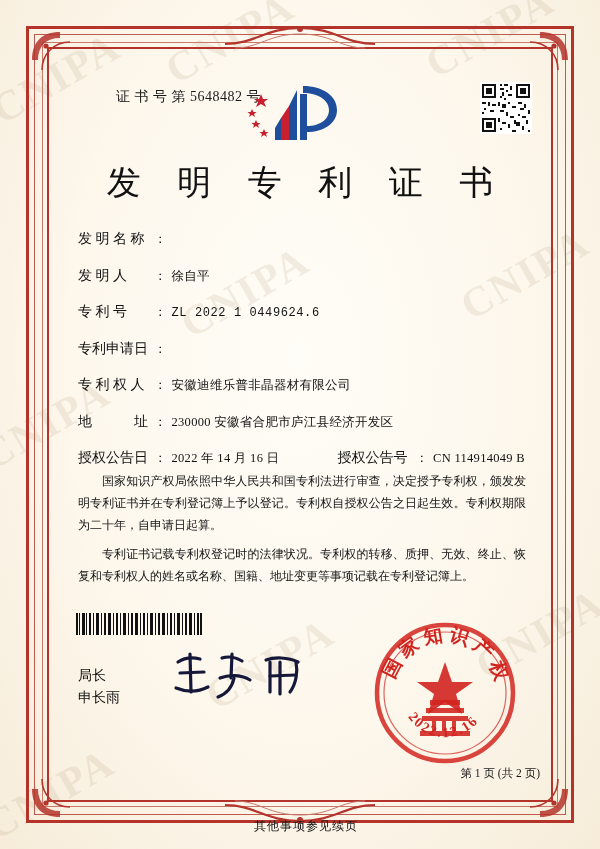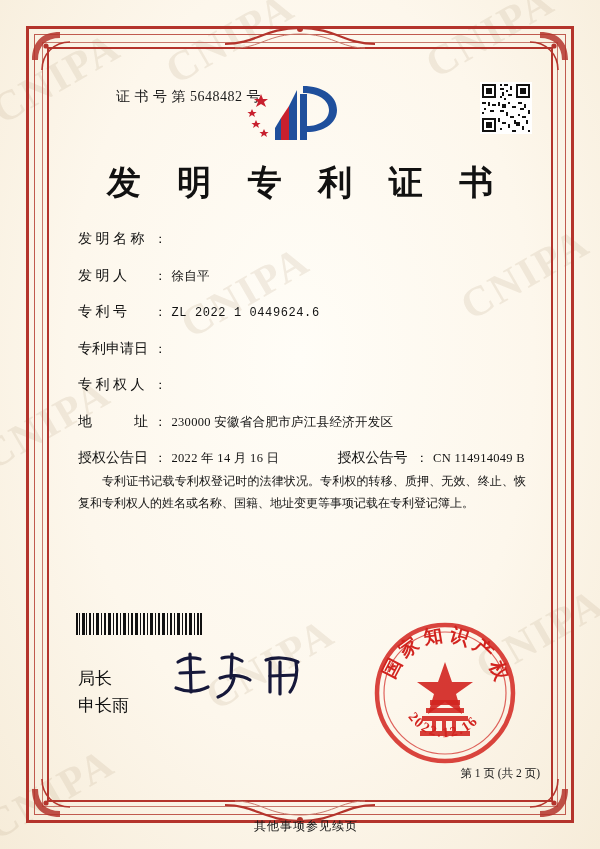--- a/index.html
+++ b/index.html
@@ -102,21 +102,21 @@
     height: 62px;
   }
 
   .title {
     position: absolute;
     left: 0;
     right: 0;
     top: 100px;
     text-align: center;
     font-size: 34px;
-    font-weight: bold;
+    font-weight: normal;
     letter-spacing: 14px;
     color: #111;
     text-indent: 14px;
     font-family: "Liberation Serif", serif;
   }
 
   .fields {
     position: absolute;
     left: 18px;
     right: 10px;
@@ -176,21 +176,21 @@
     left: 16px;
     top: 553px;
     width: 126px;
     height: 22px;
   }
 
   .signature-block {
     position: absolute;
     left: 18px;
     top: 605px;
-    font-size: 17px;
+    font-size: 14px;
     line-height: 1.6;
     color: #111;
   }
   .sig-script {
     position: absolute;
     left: 110px;
     top: 588px;
     width: 140px;
     height: 56px;
     font-family: "Liberation Serif", serif;
@@ -368,20 +368,21 @@
       </div>
 
       <div class="field-row">
         <div class="field-label">专利申请日</div>
         <div class="field-colon">：</div>
       </div>
 
       <div class="field-row">
         <div class="field-label">专 利 权 人</div>
         <div class="field-colon">：</div>
+        <div class="field-value">安徽迪维乐普非晶器材有限公司</div>
       </div>
 
       <div class="field-row">
         <div class="field-label">地　　　址</div>
         <div class="field-colon">：</div>
         <div class="field-value">230000 安徽省合肥市庐江县经济开发区</div>
       </div>
 
       <div class="field-row">
         <div class="field-label">授权公告日</div>
@@ -390,20 +391,21 @@
         <div class="inline-second">
           <div class="field-label">授权公告号</div>
           <div class="field-colon">：</div>
           <div class="field-value">CN 114914049 B</div>
         </div>
       </div>
 
     </div>
 
     <div class="paragraphs">
+      <p>国家知识产权局依照中华人民共和国专利法进行审查，决定授予专利权，颁发发明专利证书并在专利登记簿上予以登记。专利权自授权公告之日起生效。专利权期限为二十年，自申请日起算。</p>
       <p>专利证书记载专利权登记时的法律状况。专利权的转移、质押、无效、终止、恢复和专利权人的姓名或名称、国籍、地址变更等事项记载在专利登记簿上。</p>
     </div>
 
     <svg class="barcode" viewBox="0 0 126 22" shape-rendering="crispEdges">
       <rect width="126" height="22" fill="#fdf8ef"></rect>
       <g fill="#111">
         <rect x="0" y="0" width="2" height="22"></rect>
           <rect x="3" y="0" width="1" height="22"></rect>
         <rect x="6" y="0" width="3" height="22"></rect>
           <rect x="10" y="0" width="1" height="22"></rect>

